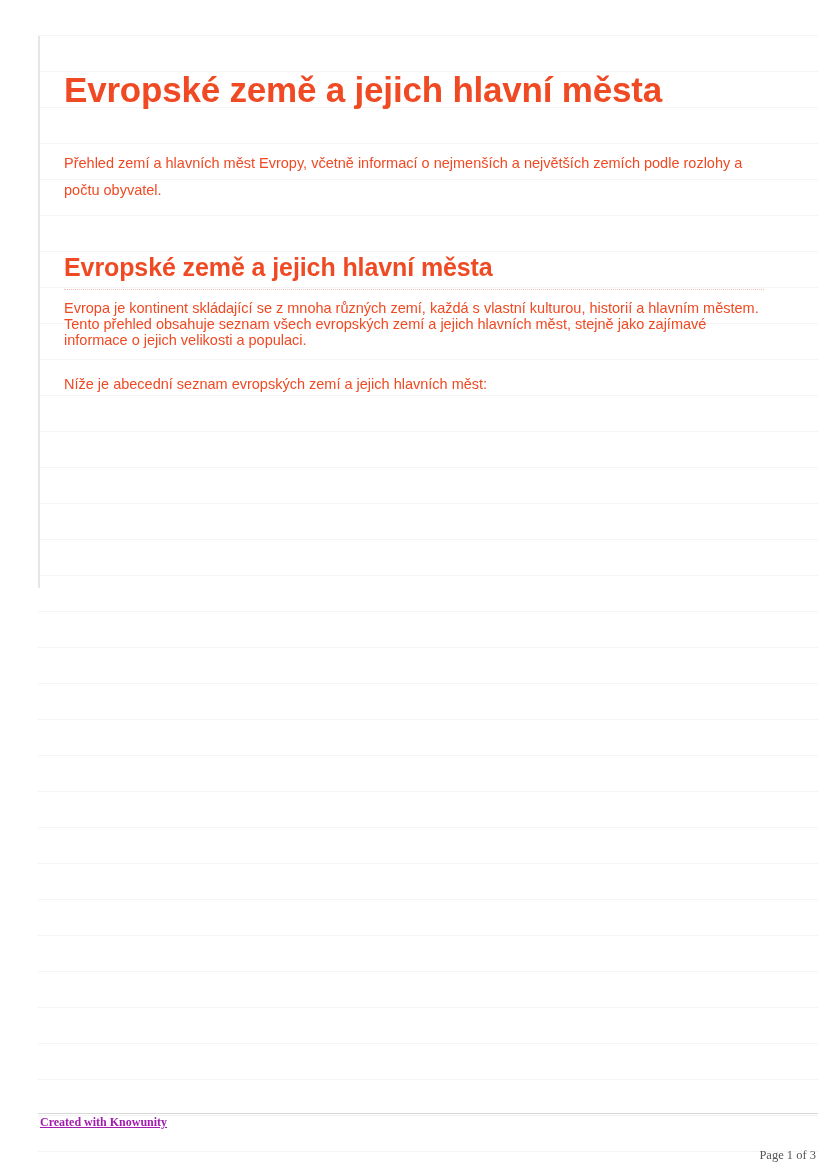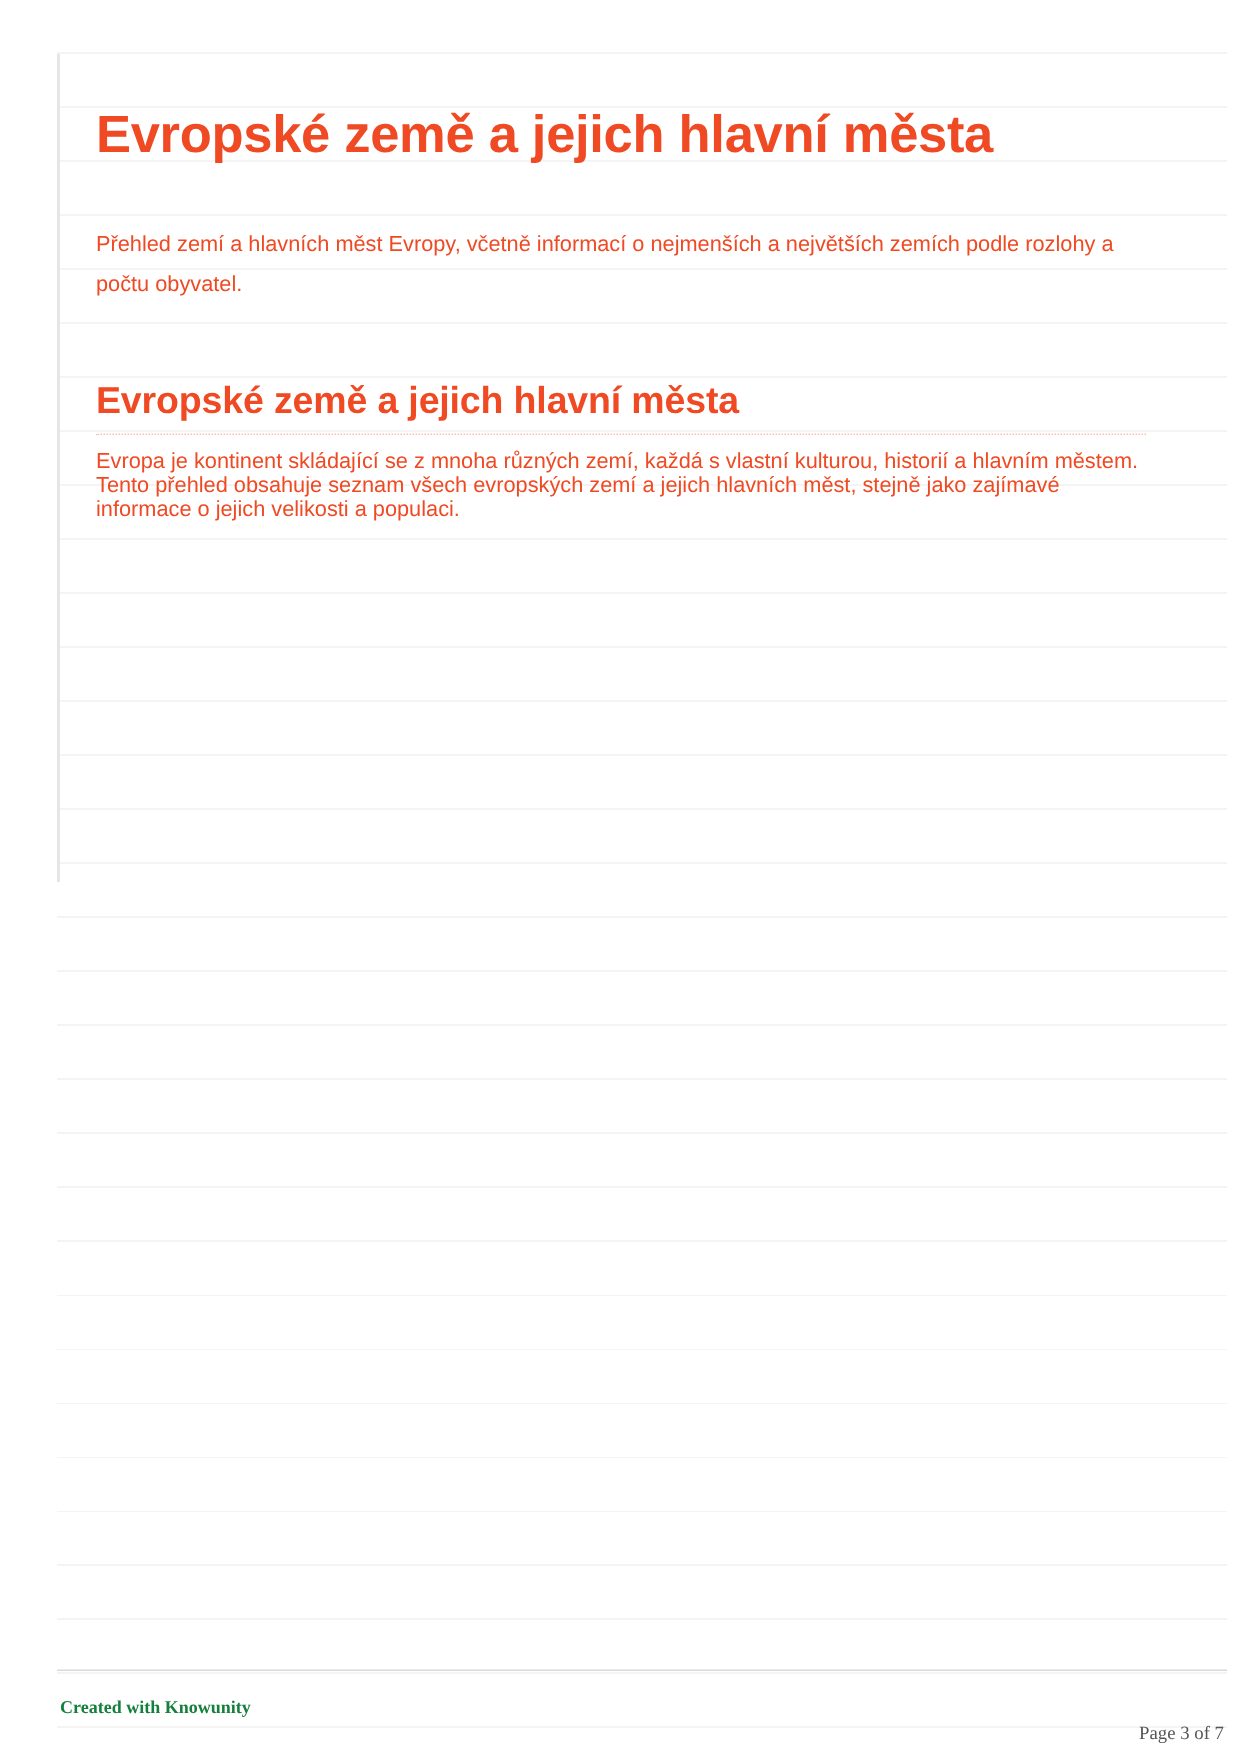--- a/index.html
+++ b/index.html
@@ -113,25 +113,26 @@
     left: 38px;
     right: 10px;
     top: 0;
     height: 1px;
     background: #d9d9d9;
   }
 
   .footer-left {
     position: absolute;
     left: 40px;
-    top: 18px;
+    top: 2px;
     font-family: "Liberation Serif", serif;
     font-size: 12px;
     font-weight: bold;
-    color: #15803d;
+    color: #a21caf;
+    text-decoration: underline;
   }
 
   .footer-right {
     position: absolute;
     right: 12px;
     top: 35px;
     font-family: "Liberation Serif", serif;
     font-size: 12.5px;
     color: #555555;
   }
@@ -149,23 +150,24 @@
     <h1 class="doc-title">Evropské země a jejich hlavní města</h1>
 
     <p class="doc-subtitle">Přehled zemí a hlavních měst Evropy, včetně informací o nejmenších a největších zemích podle rozlohy a počtu obyvatel.</p>
 
     <div class="section">
       <h2 class="section-heading">Evropské země a jejich hlavní města</h2>
       <p class="section-text">Evropa je kontinent skládající se z mnoha různých zemí, každá s vlastní kulturou, historií a hlavním městem. Tento přehled obsahuje seznam všech evropských zemí a jejich hlavních měst, stejně jako zajímavé informace o jejich velikosti a populaci.</p>
     </div>
 
     <div class="section">
+      <p class="section-text">Níže je abecední seznam evropských zemí a jejich hlavních měst:</p>
     </div>
 
   </div>
 
   <div class="footer">
     <div class="footer-rule"></div>
     <div class="footer-left">Created with Knowunity</div>
-    <div class="footer-right">Page 3 of 7</div>
+    <div class="footer-right">Page 1 of 3</div>
   </div>
 
 </div>
 
 </body></html>

